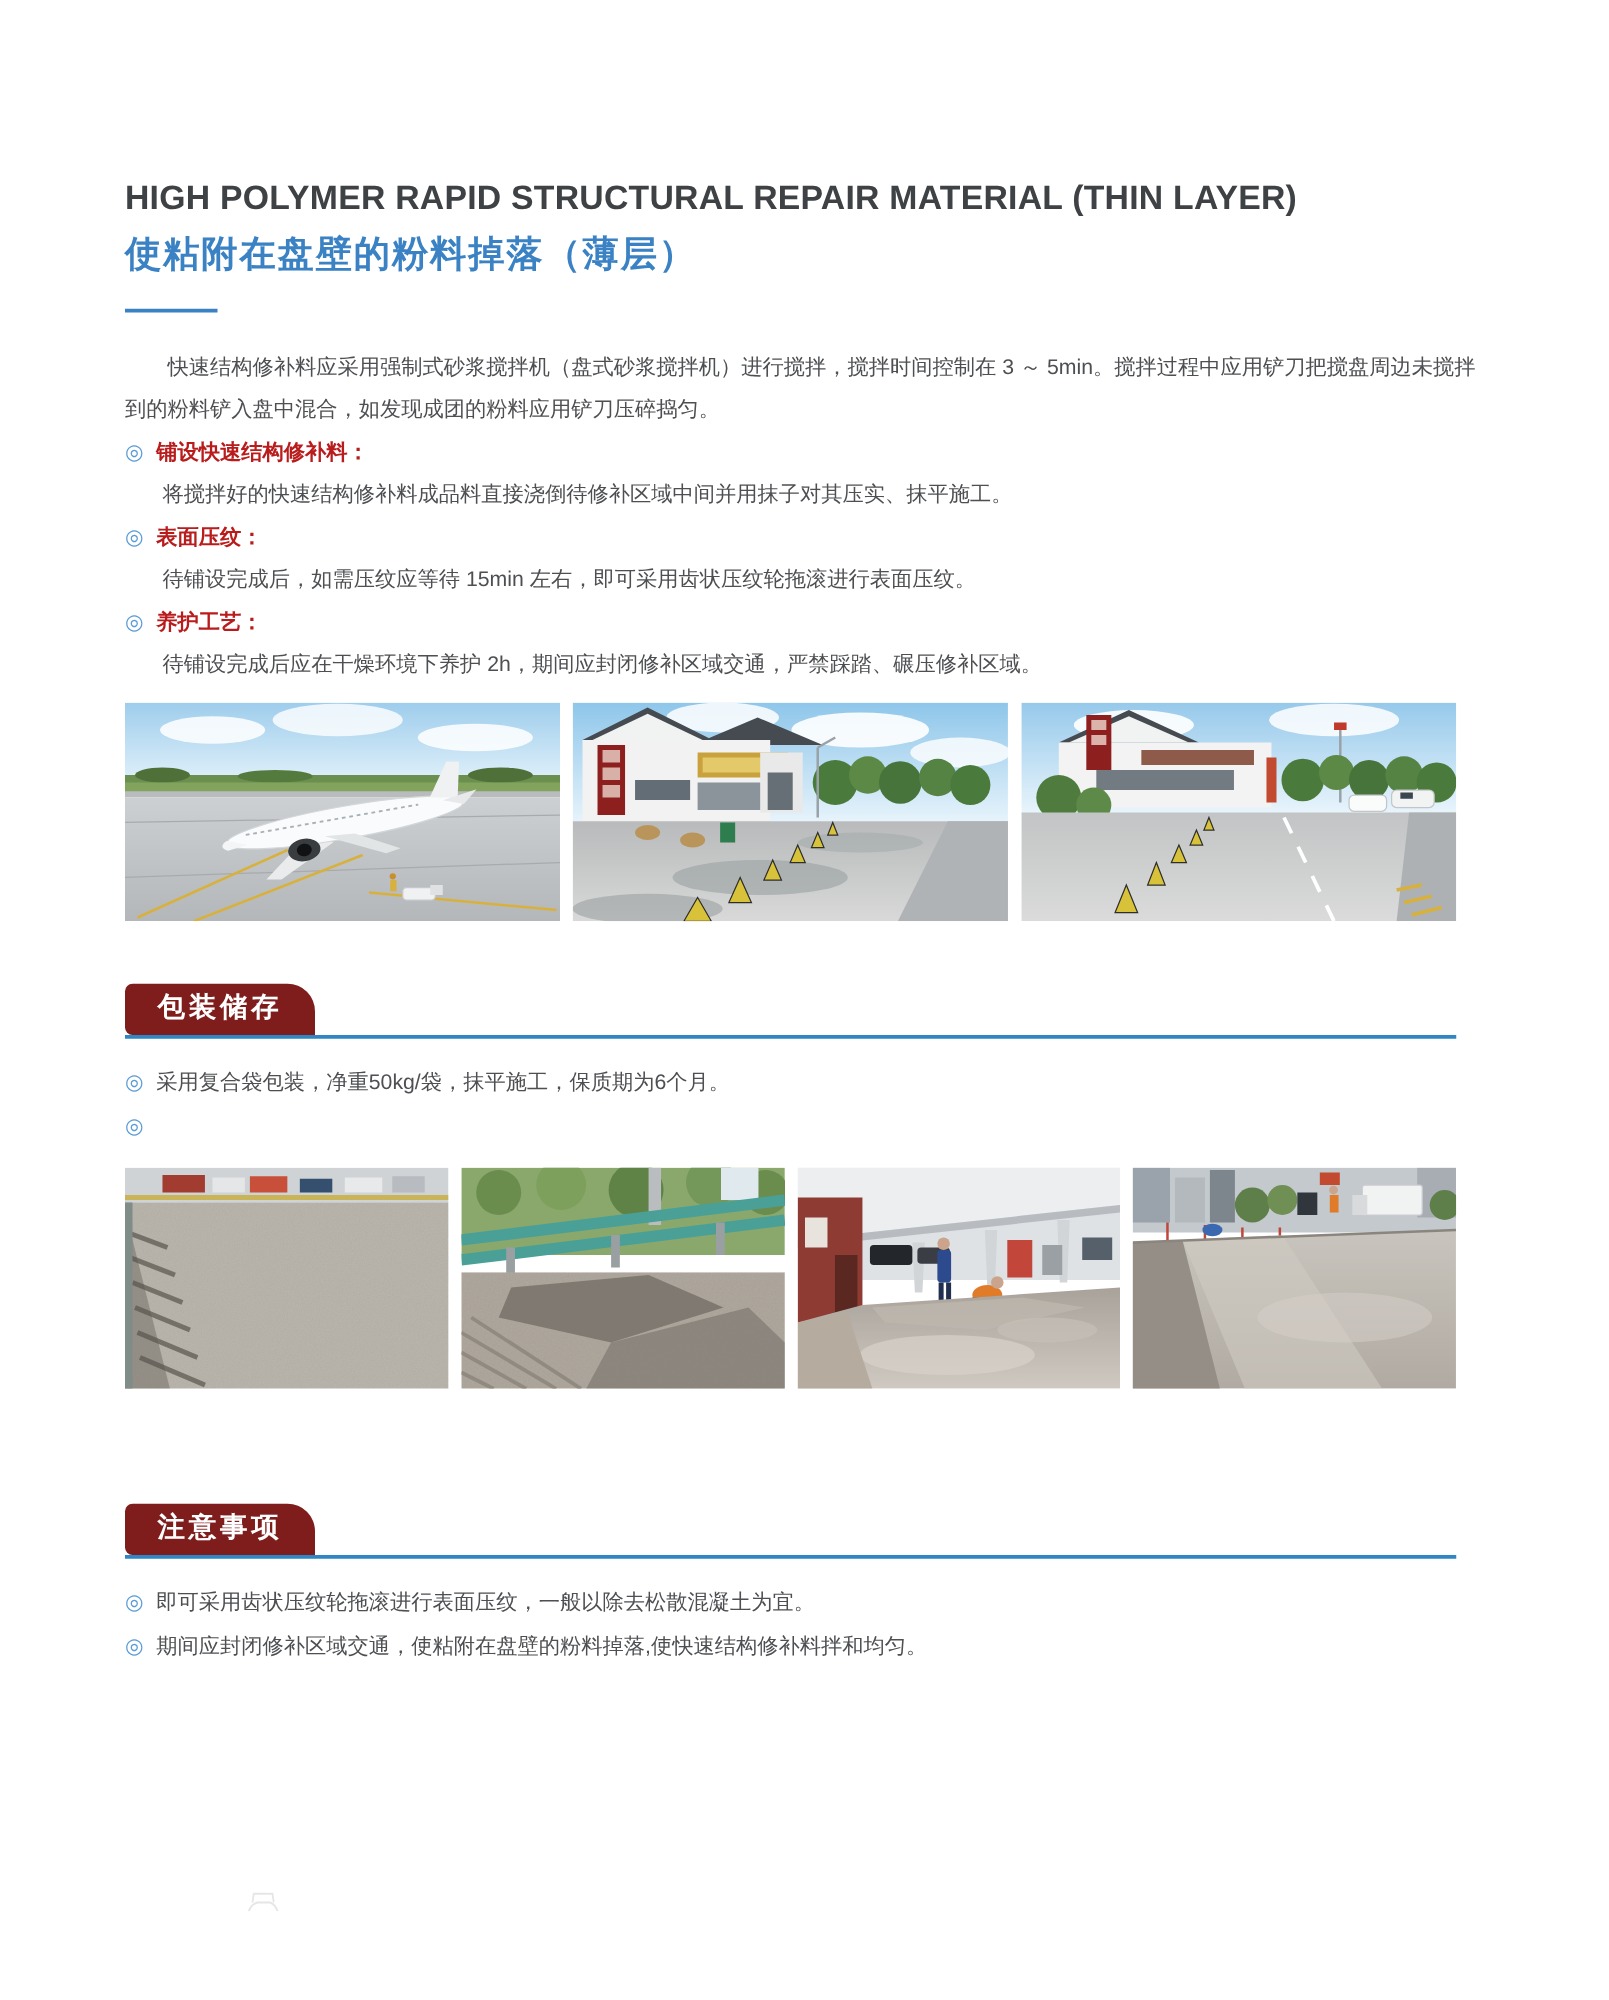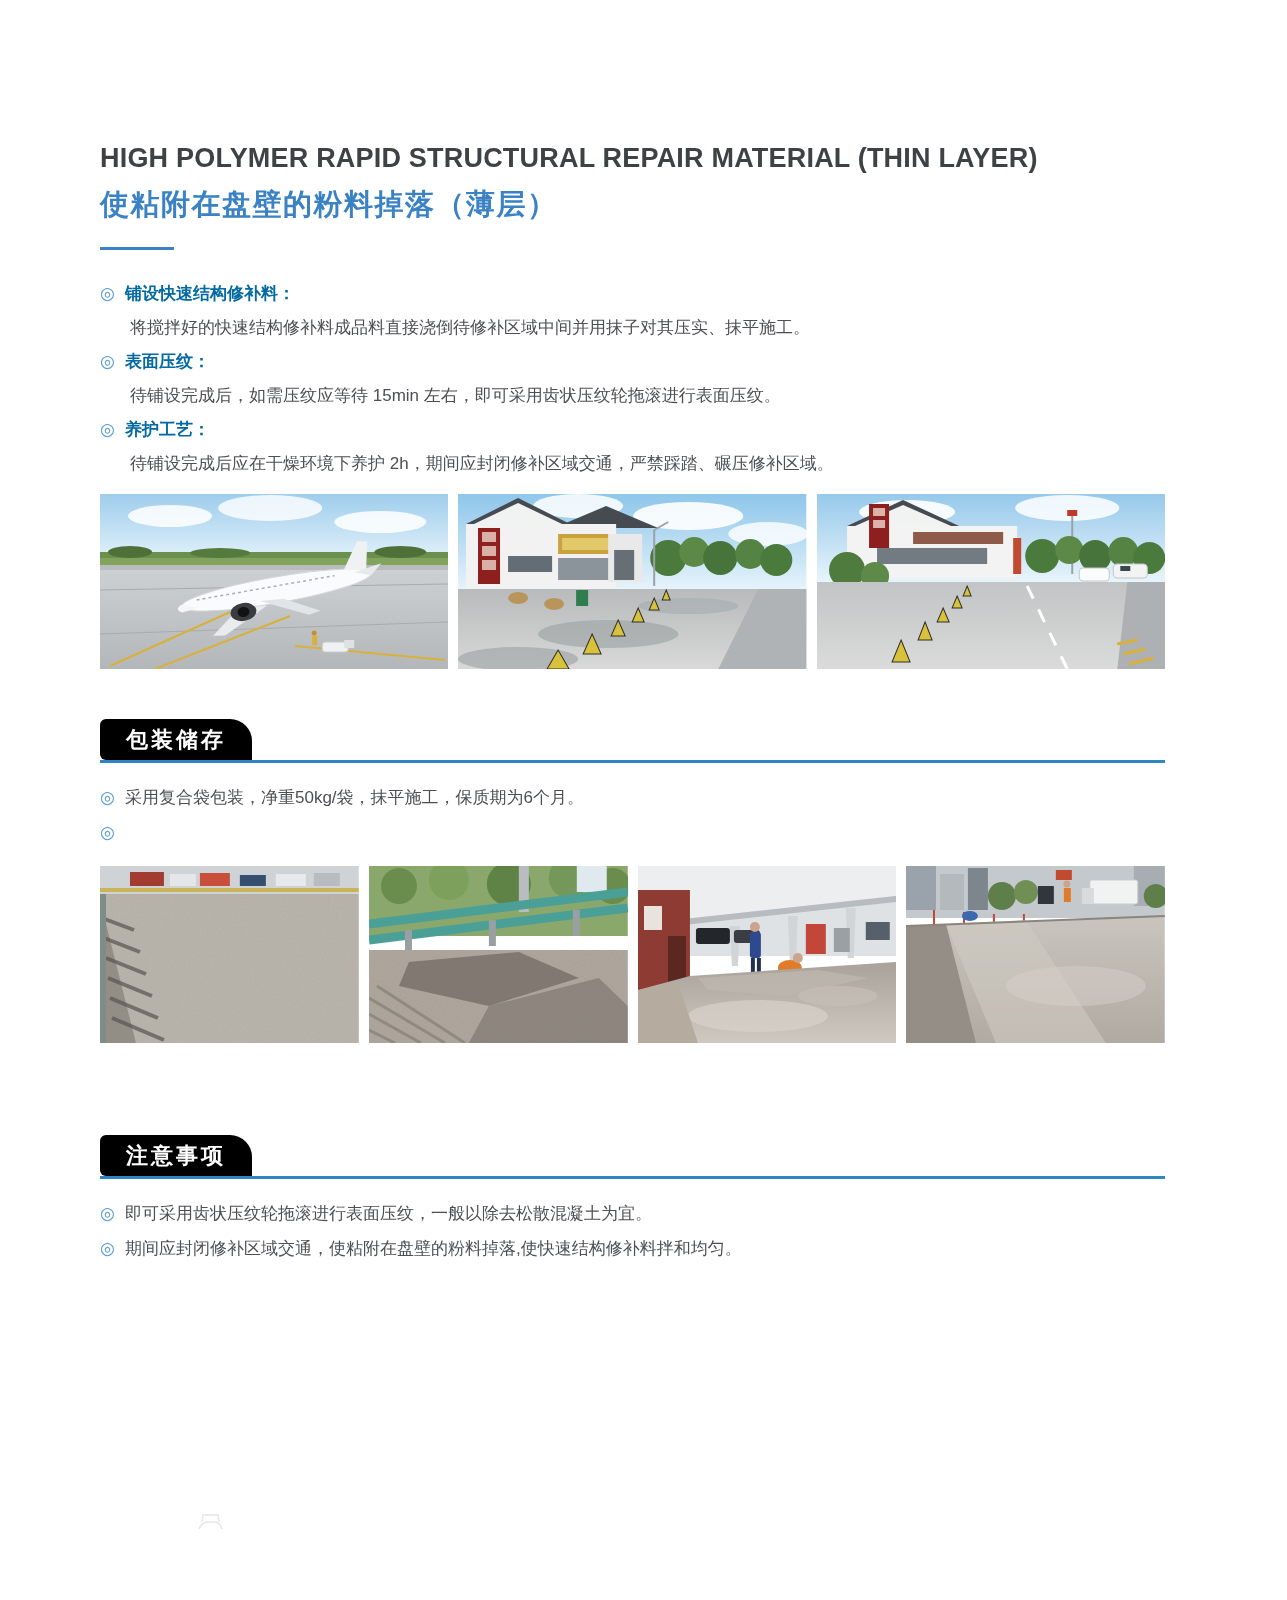--- a/index.html
+++ b/index.html
@@ -43,60 +43,62 @@
     line-height:34px;
   }
   .lead{margin:0;text-indent:2em;}
   .bullet-line{display:flex;align-items:baseline;line-height:34px;}
   .marker{
     color:#5b9bd5;
     font-size:17px;
     width:25px;
     flex:0 0 25px;
   }
-  .bullet-label{font-weight:700;color:#0369a1;text-align:right;}
+  .bullet-label{font-weight:700;color:#b91c1c;text-align:right;}
   .sub{margin:0;padding-left:30px;line-height:34px;}
   .photo-row{
     display:flex;
     gap:10px;
     width:1065px;
   }
   .photo-row.row1{margin-top:13px;height:175px;}
   .photo-row.row2{margin-top:16px;height:177px;}
   .photo{flex:1;margin:0;overflow:hidden;}
   .photo svg{display:block;width:100%;height:100%;}
   .section-header{margin-top:50px;width:1065px;}
   .section-header.second{margin-top:92px;}
   .section-tab{
     width:152px;height:41px;
-    background:#000000;
+    background:#7f1d1d;
     border-radius:6px 22px 0 6px;
     color:#ffffff;
     font-size:22px;
     font-weight:700;
     letter-spacing:3px;
     text-align:center;
     line-height:41px;
+    font-family:Liberation Mono, monospace;
   }
   .section-rule{width:1065px;height:3px;background:#2e86c4;}
   .section-bullets{margin-top:17px;font-size:17px;}
   .section-bullets .bullet-line{line-height:35px;}
   .wm{position:absolute;opacity:0.9;}
 </style>
 </head>
 <body>
 
 <div class="page">
   <div class="content">
 
     <h1 class="en-title">HIGH POLYMER RAPID STRUCTURAL REPAIR MATERIAL (THIN LAYER)</h1>
     <h2 class="zh-title">使粘附在盘壁的粉料掉落（薄层）</h2>
     <div class="title-rule"></div>
 
     <div class="intro">
+      <p class="lead">快速结构修补料应采用强制式砂浆搅拌机（盘式砂浆搅拌机）进行搅拌，搅拌时间控制在 3 ～ 5min。搅拌过程中应用铲刀把搅盘周边未搅拌到的粉料铲入盘中混合，如发现成团的粉料应用铲刀压碎捣匀。</p>
 
       <div class="bullet-line">
         <span class="marker">◎</span>
         <span class="bullet-label">铺设快速结构修补料：</span>
       </div>
       <p class="sub">将搅拌好的快速结构修补料成品料直接浇倒待修补区域中间并用抹子对其压实、抹平施工。</p>
 
       <div class="bullet-line">
         <span class="marker">◎</span>
         <span class="bullet-label">表面压纹：</span>

